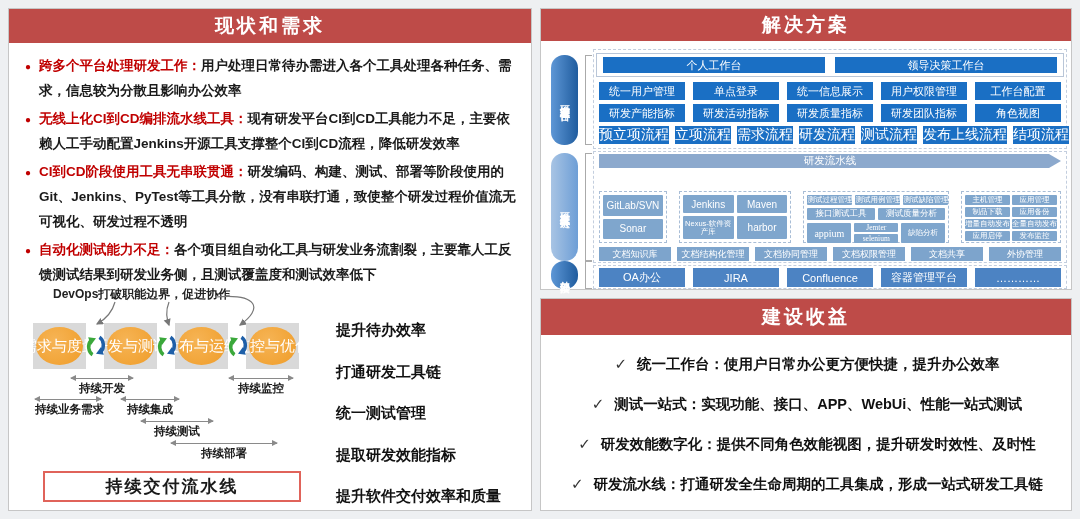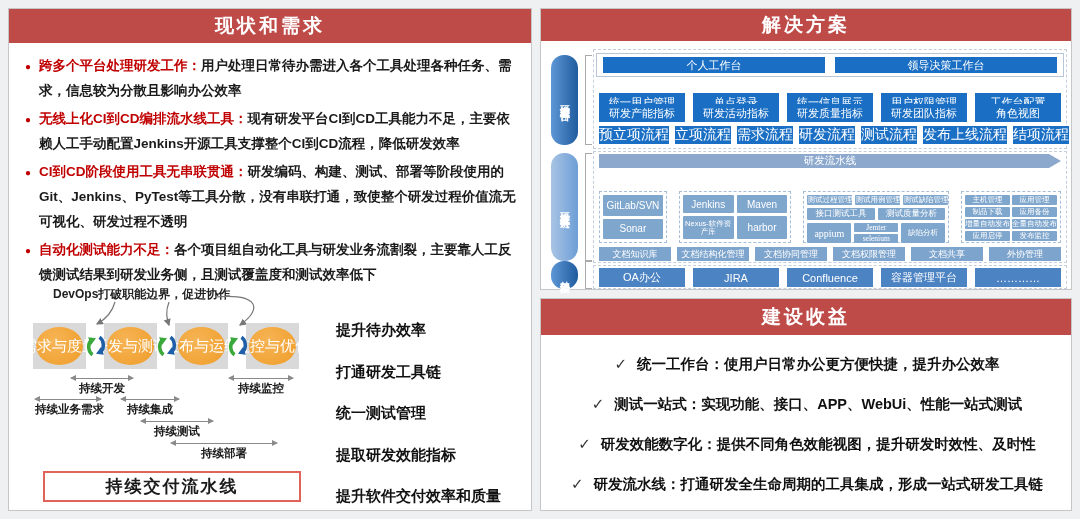--- a/index.html
+++ b/index.html
@@ -183,21 +183,21 @@
   <div class="bracket" style="top:252px;height:28px"></div>
 
   <div class="wrapdash" style="top:40px;height:100px"></div>
   <div class="wrapdash" style="top:142px;height:112px"></div>
   <div class="wrapdash" style="top:256px;height:24px"></div>
 
   <div class="row row-top" style="top:44px;height:24px">
       <div class="wb-box">个人工作台</div>
       <div class="wb-box">领导决策工作台</div>
     </div>
-  <div class="row" style="top:84px;height:18px">
+  <div class="row" style="top:73px;height:18px">
       <div class="wb-box">统一用户管理</div>
       <div class="wb-box">单点登录</div>
       <div class="wb-box">统一信息展示</div>
       <div class="wb-box">用户权限管理</div>
       <div class="wb-box">工作台配置</div>
     </div>
   <div class="row" style="top:95px;height:18px">
       <div class="wb-box">研发产能指标</div>
       <div class="wb-box">研发活动指标</div>
       <div class="wb-box">研发质量指标</div>

